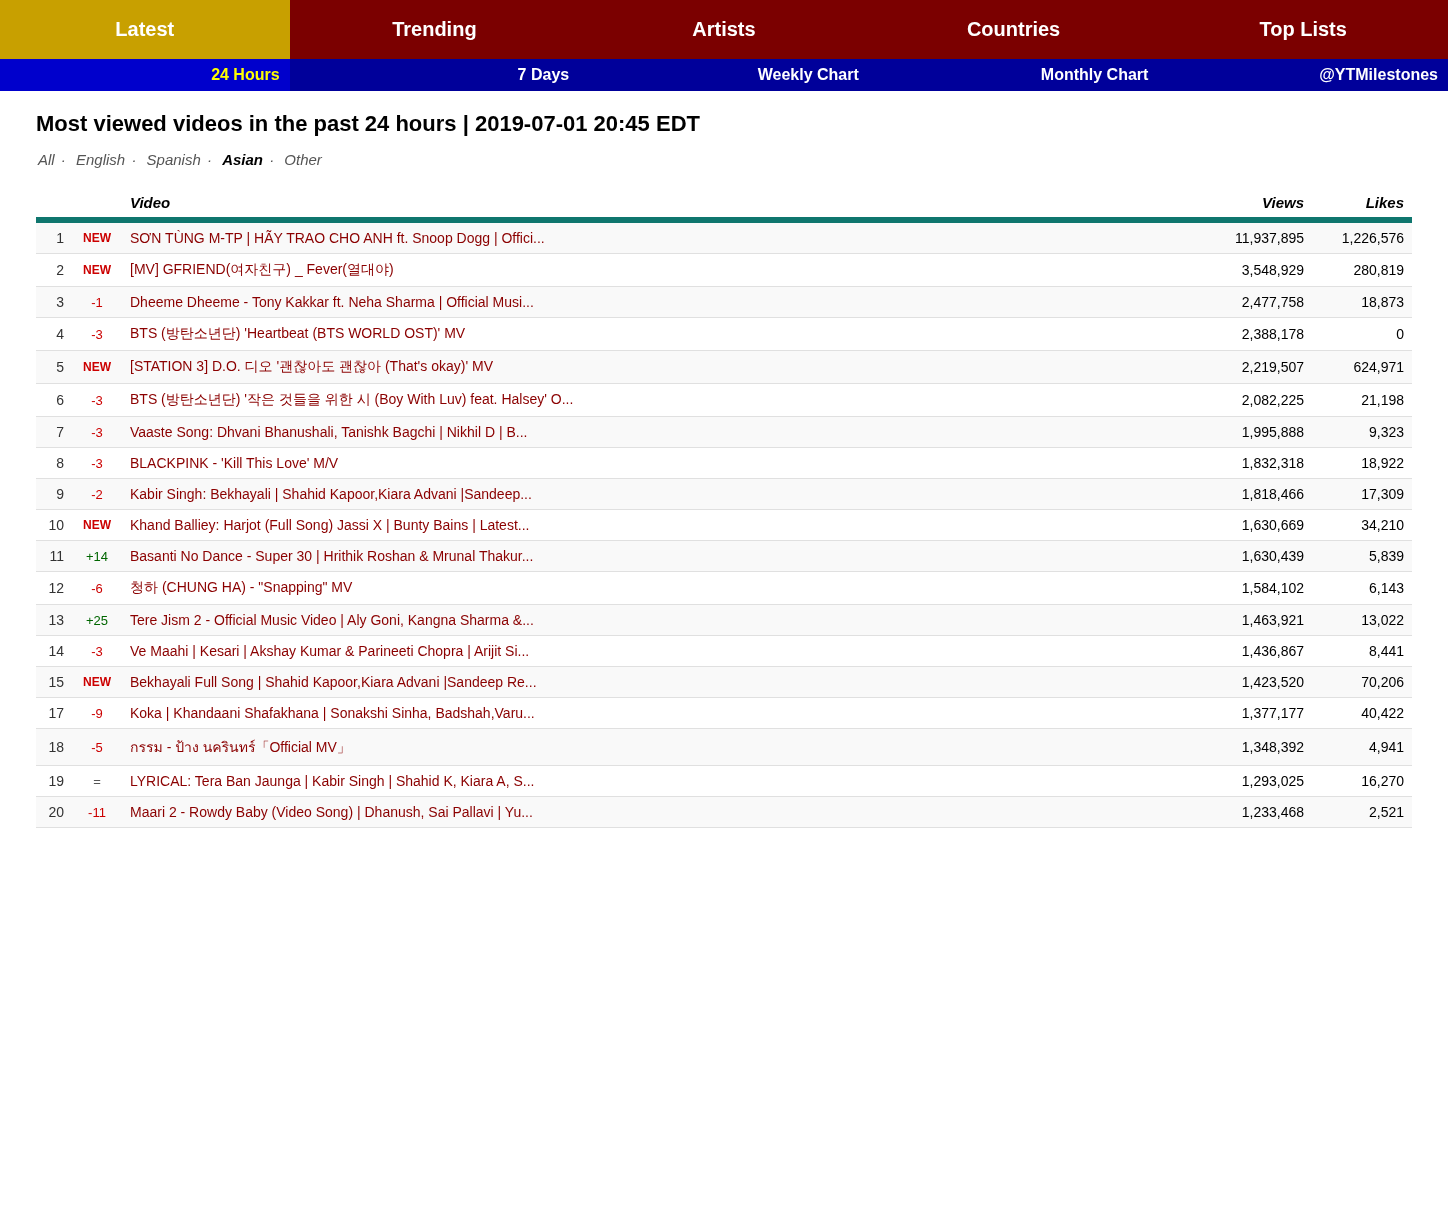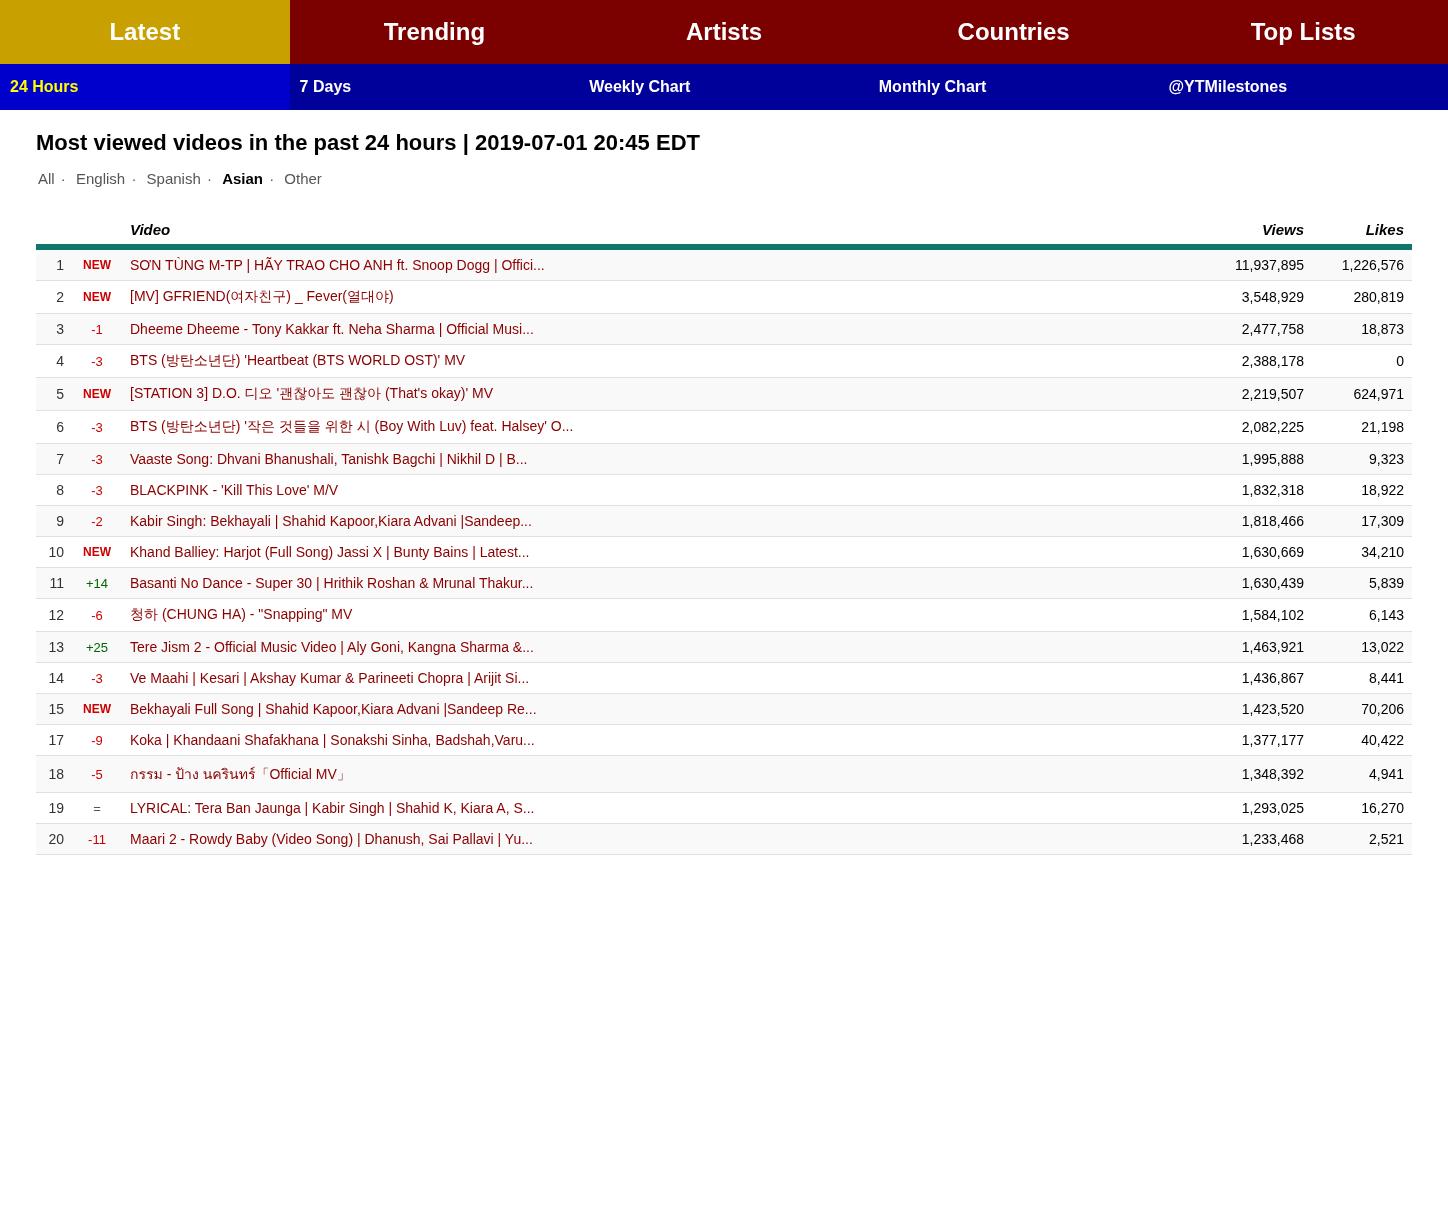--- a/index.html
+++ b/index.html
@@ -7,57 +7,58 @@
 
     .nav-top {
       display: flex;
       width: 100%;
     }
     .nav-top .nav-item {
       flex: 1;
       text-align: center;
       padding: 18px 10px;
       font-weight: bold;
-      font-size: 24px;
+      font-size: 20px;
       color: #fff;
       cursor: pointer;
     }
     .nav-top .nav-item.active { background: #c8a000; }
     .nav-top .nav-item:not(.active) { background: #7b0000; }
 
     .nav-sub {
       display: flex;
       width: 100%;
       background: #00009a;
     }
     .nav-sub .nav-item {
       flex: 1;
-      text-align: left;
-      padding: 14px 10px;
+      text-align: right;
+      padding: 7px 10px;
       font-weight: bold;
       font-size: 16px;
       color: #fff;
       cursor: pointer;
     }
     .nav-sub .nav-item.active { background: #0000cc; color: #ffff00; }
 
     .content {
       padding: 20px 36px;
     }
 
     .page-title {
       font-size: 22px;
       font-weight: bold;
       margin-bottom: 14px;
       color: #000;
     }
 
     .filter-bar {
-      margin-bottom: 28px;
+      margin-bottom: 20px;
       font-size: 15px;
+      font-style: italic;
     }
     .filter-bar span { margin-right: 4px; }
     .filter-bar .sep { color: #555; }
     .filter-bar .filter-link {
       color: #555;
       cursor: pointer;
       margin: 0 2px;
     }
     .filter-bar .filter-link.active {
       color: #000;

